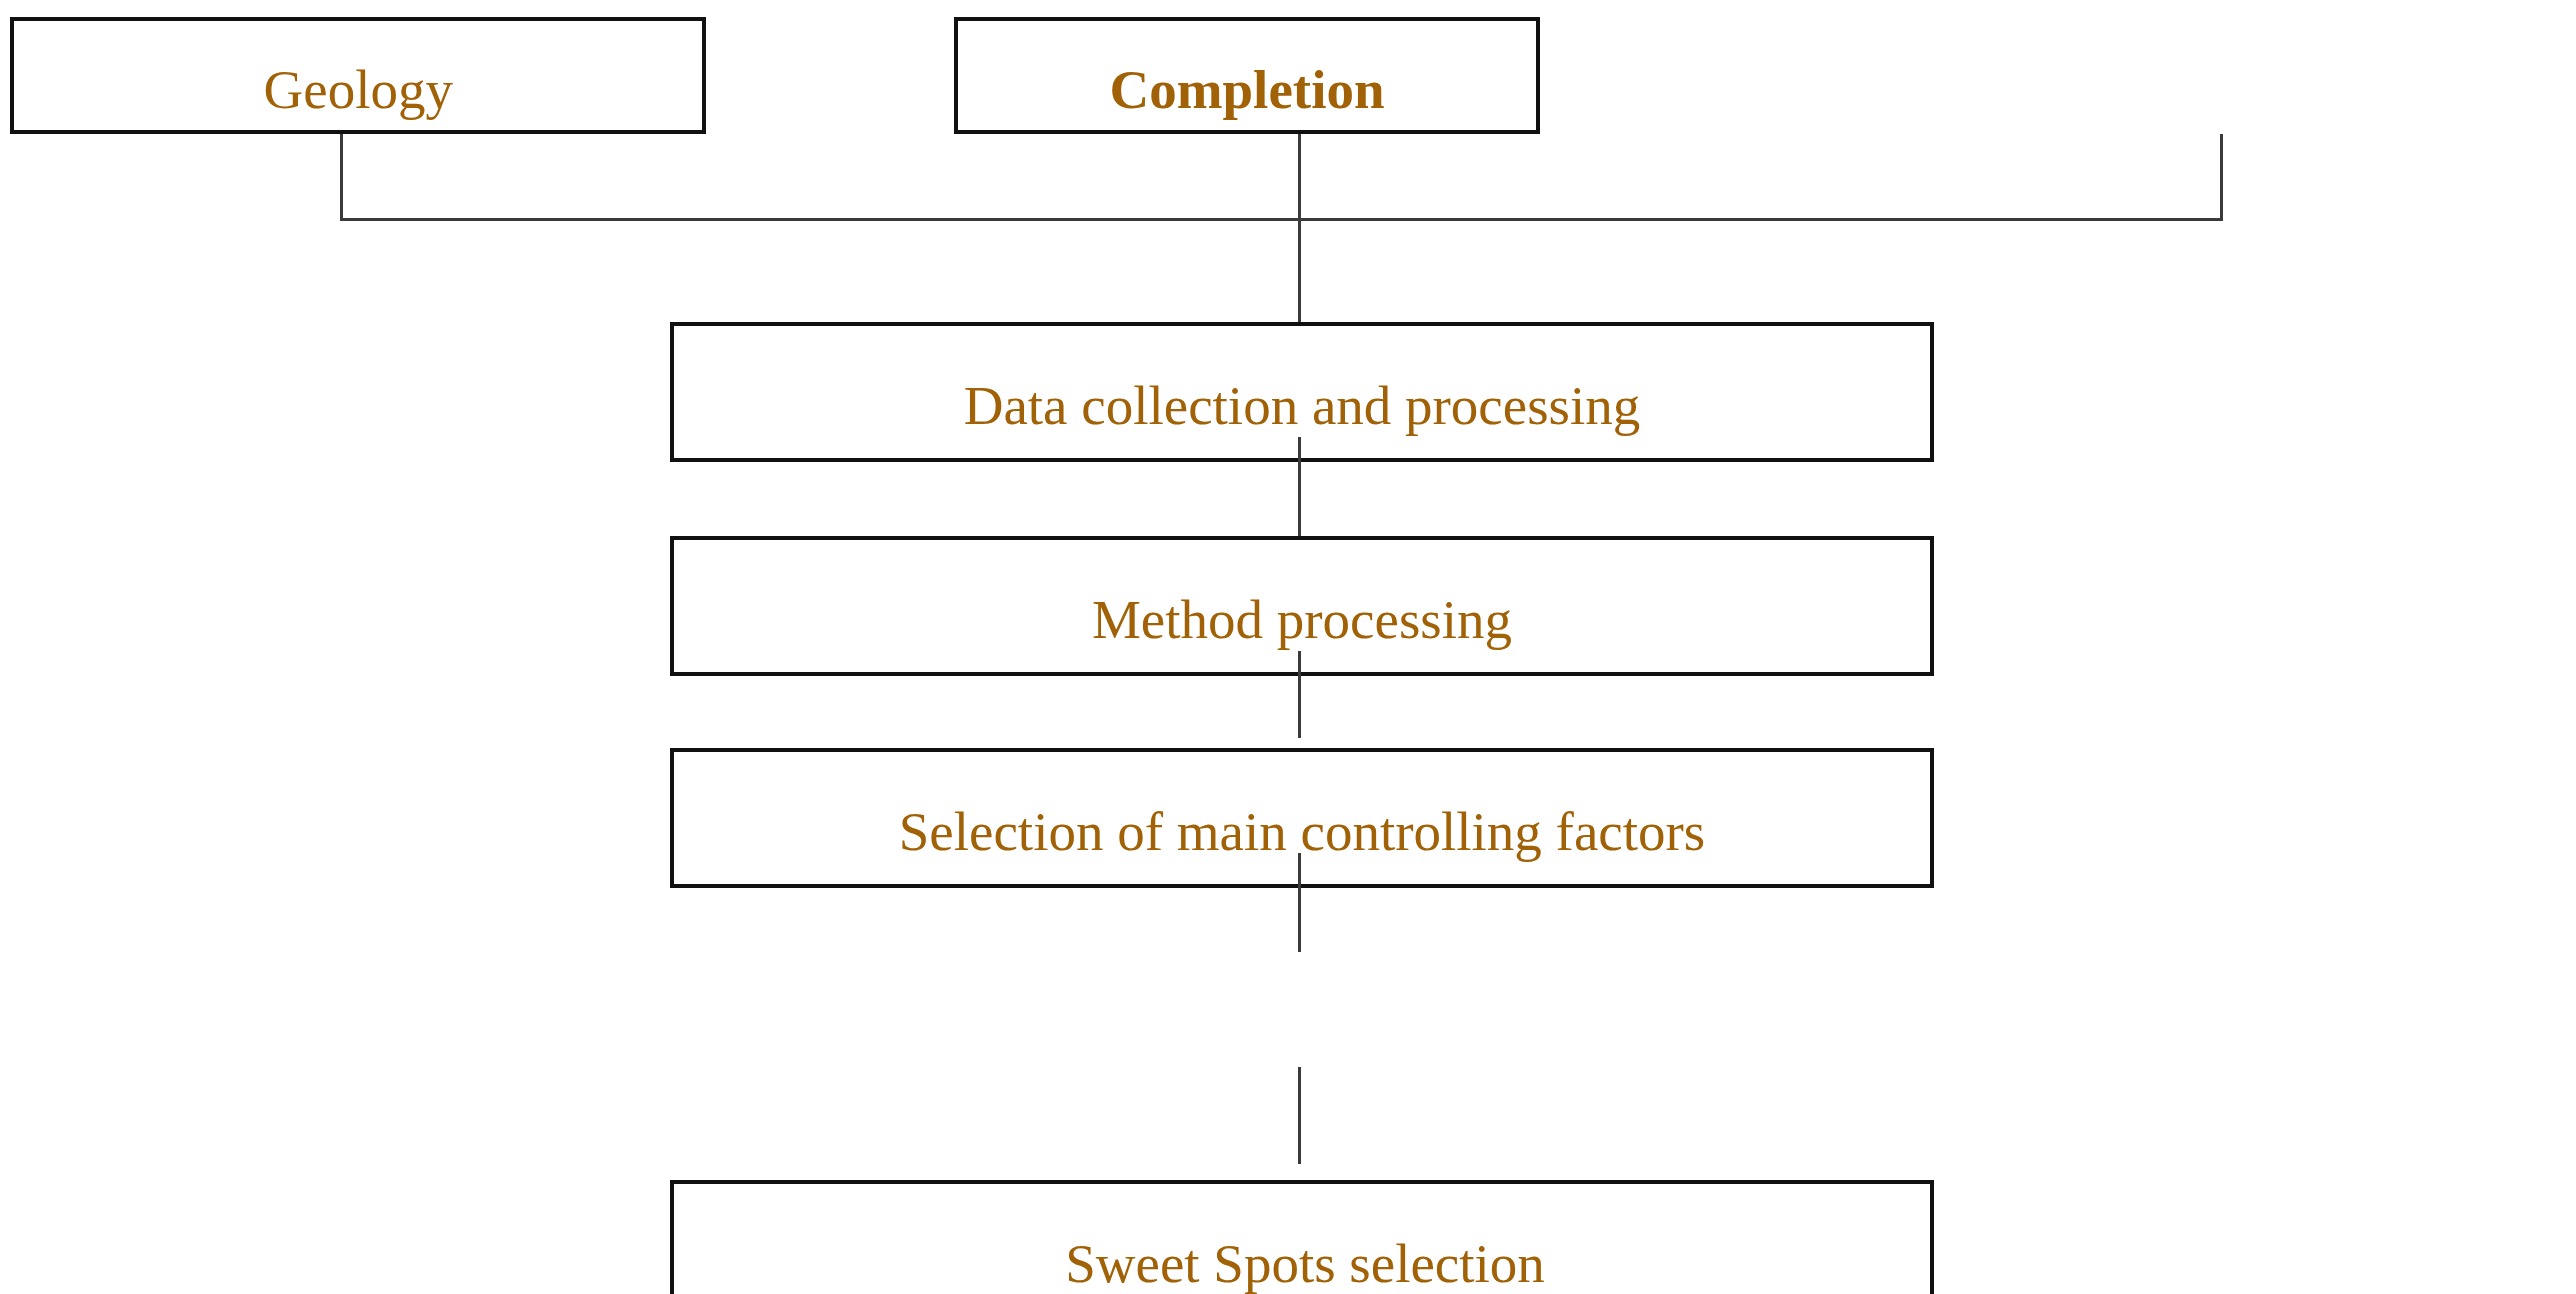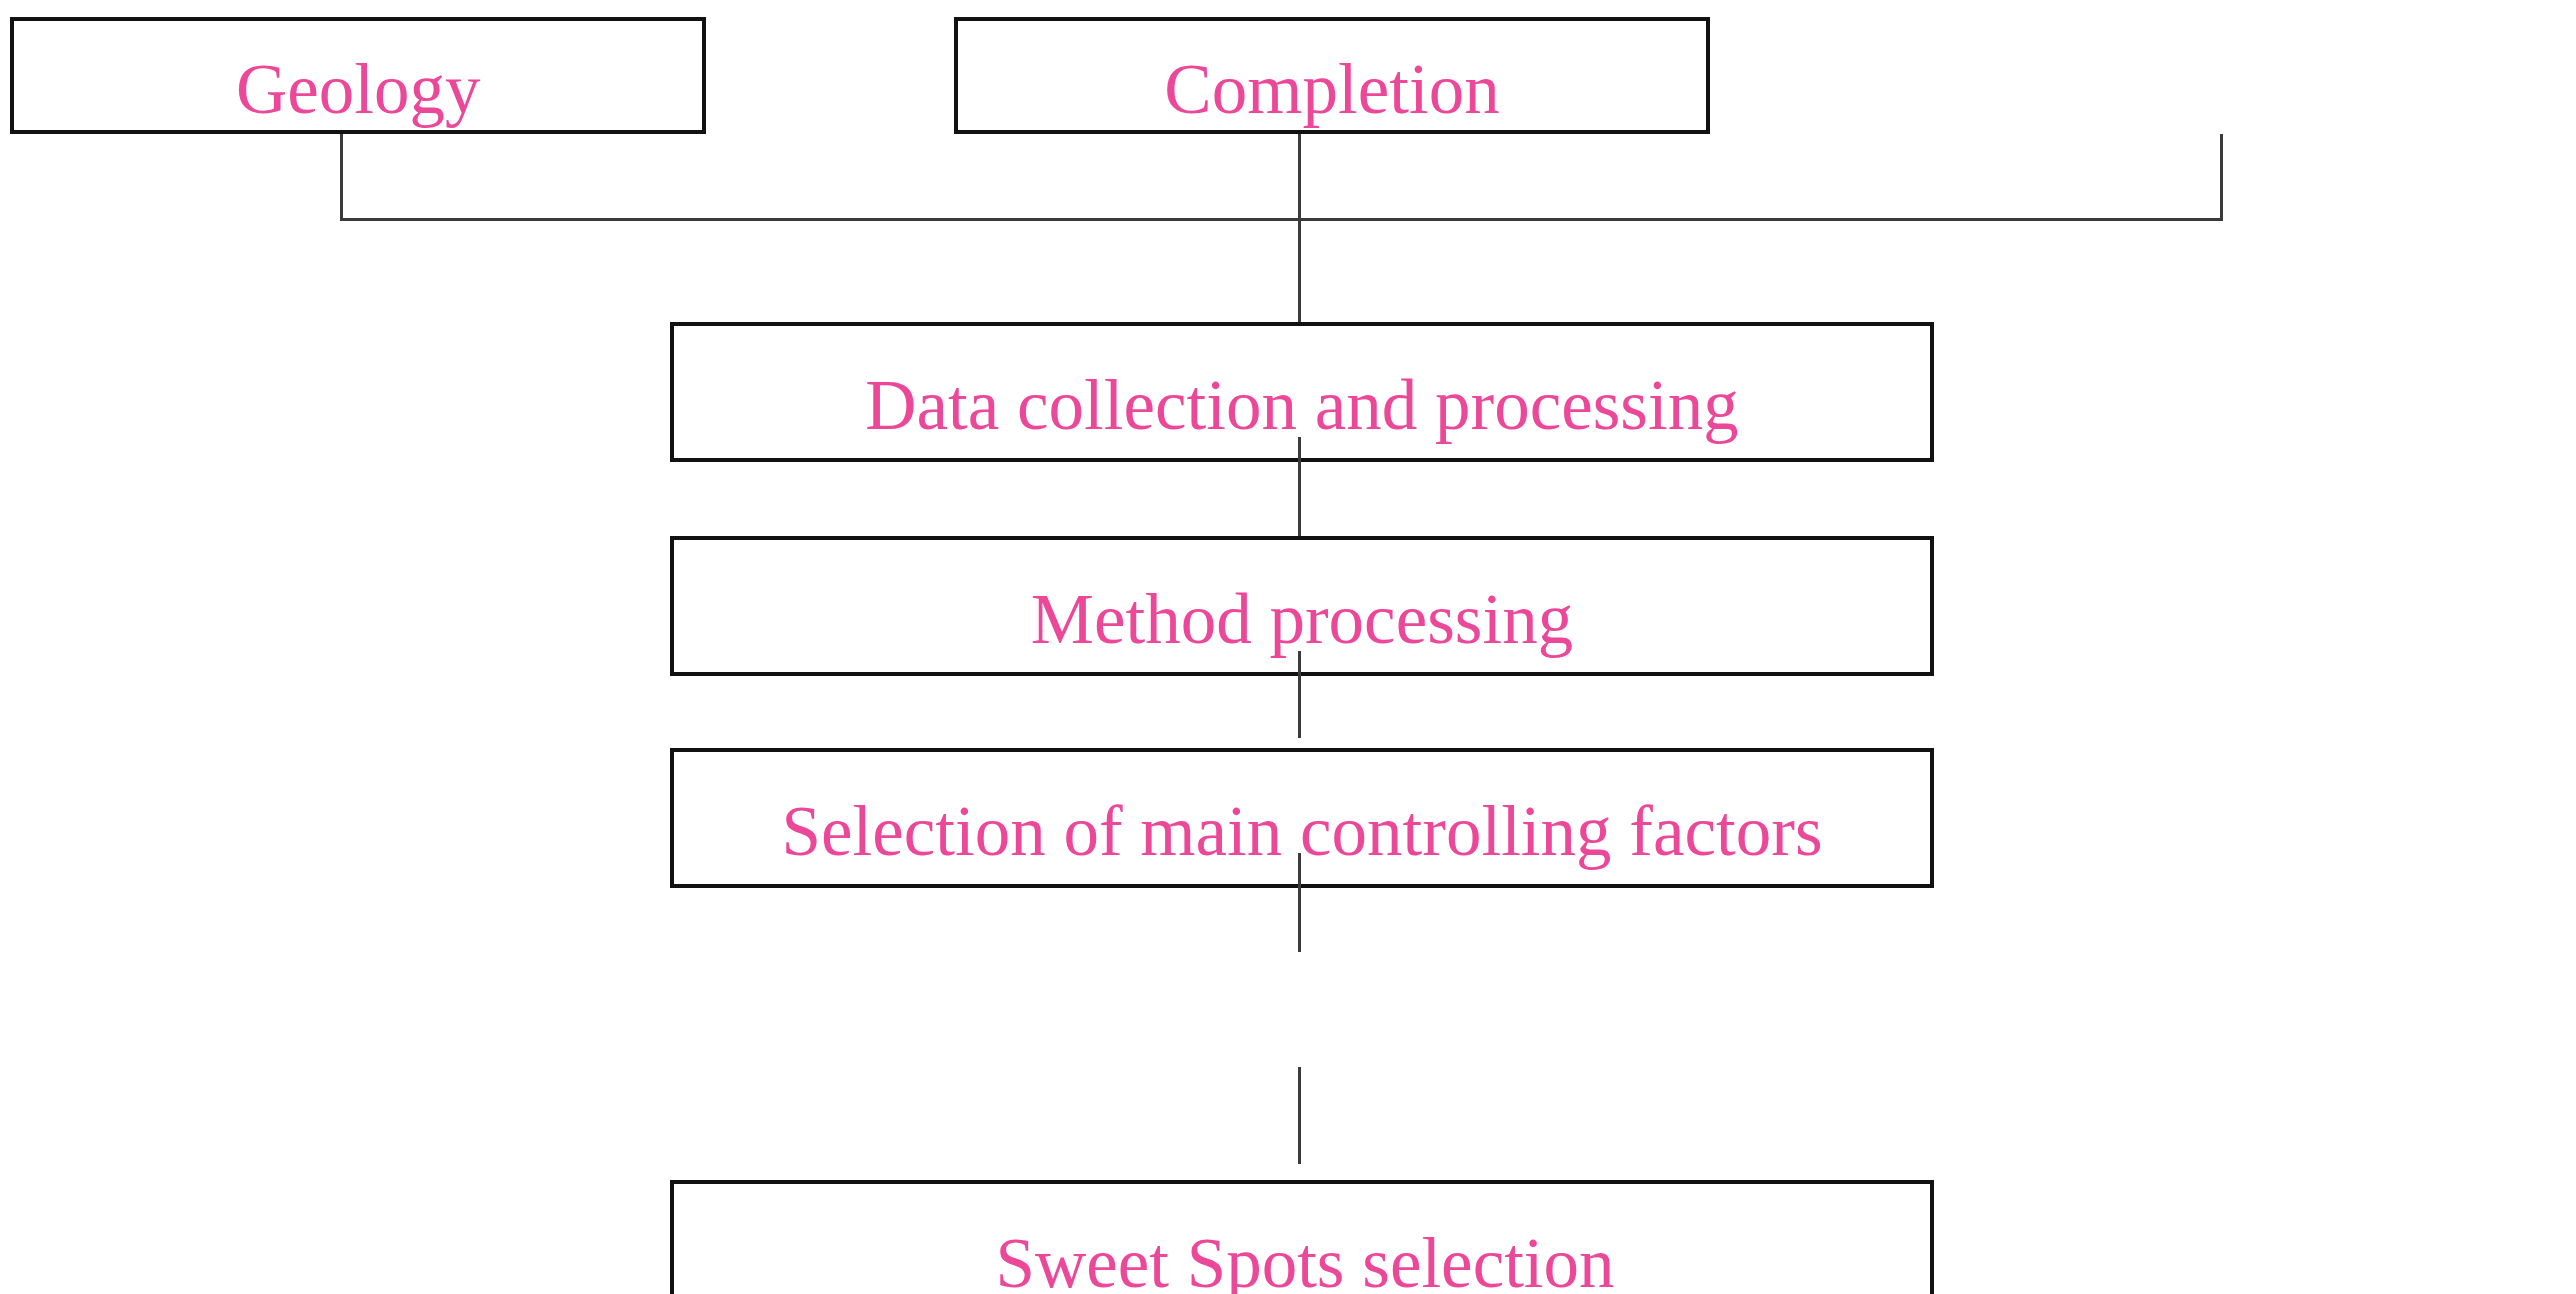--- a/index.html
+++ b/index.html
@@ -16,30 +16,30 @@
   }
   .node {
     position: absolute;
     background: #ffffff;
     border: 4.3px solid #111111;
     display: flex;
     align-items: center;
     justify-content: center;
   }
   .node .label {
-    font-size: 71px;
+    font-size: 55px;
     line-height: 1;
-    color: #ec4899;
+    color: #a16207;
     white-space: nowrap;
     padding-bottom: 6.9px; 
     margin-top: 34px;
   }
   
   #box-geology    { left: 10.3px;   top: 17px; width: 696px; height: 117px; }
-  #box-completion { left: 954px; top: 17px; width: 756px; height: 117px; }
+  #box-completion { left: 954px; top: 17px; width: 586px; height: 117px; font-weight: bold; }
   #box-production { left: 1874px; top: 17px; width: 691px; height: 117px; }
   
   .step { left: 670px; width: 1264px; height: 140px; }
   #box-step-0 { top: 322px; }
   #box-step-1 { top: 536px; }
   #box-step-2 { top: 748px; }
   #box-step-3 { top: 952px; }
   #box-step-4 { top: 1180px; padding-left: 6px; }
   
   .vline { position: absolute; width: 2.6px;  background: #3a3a3a; }

